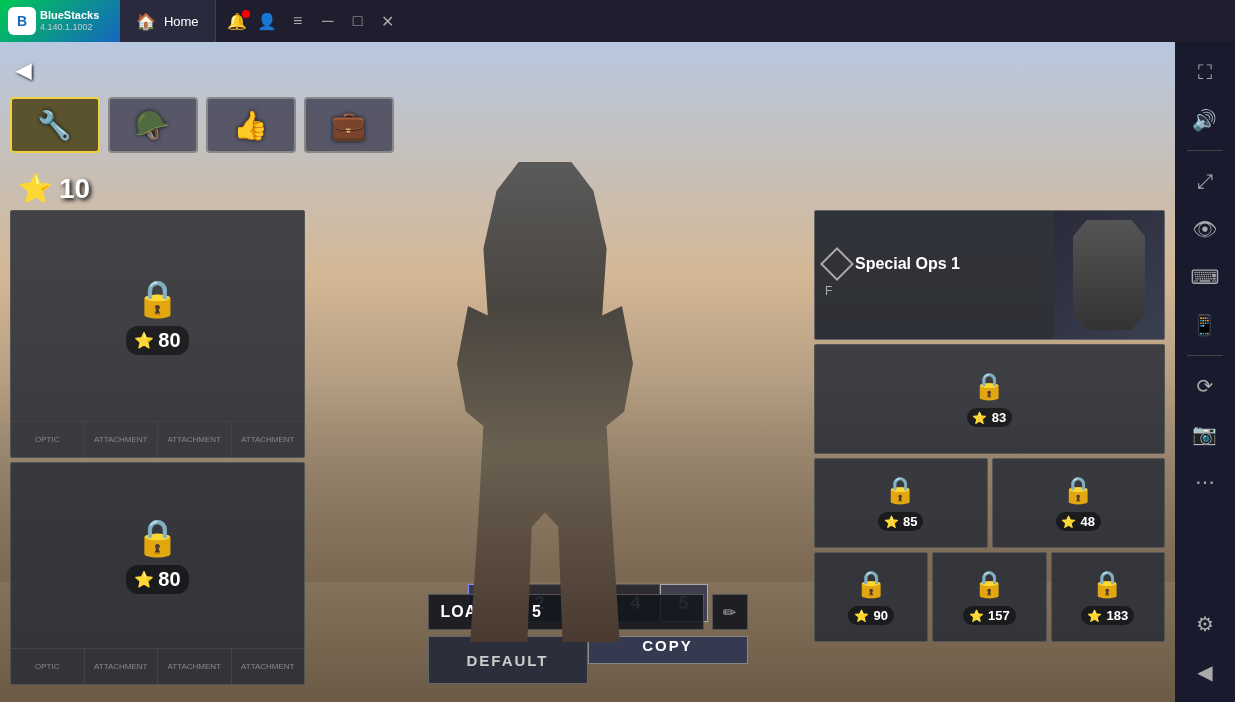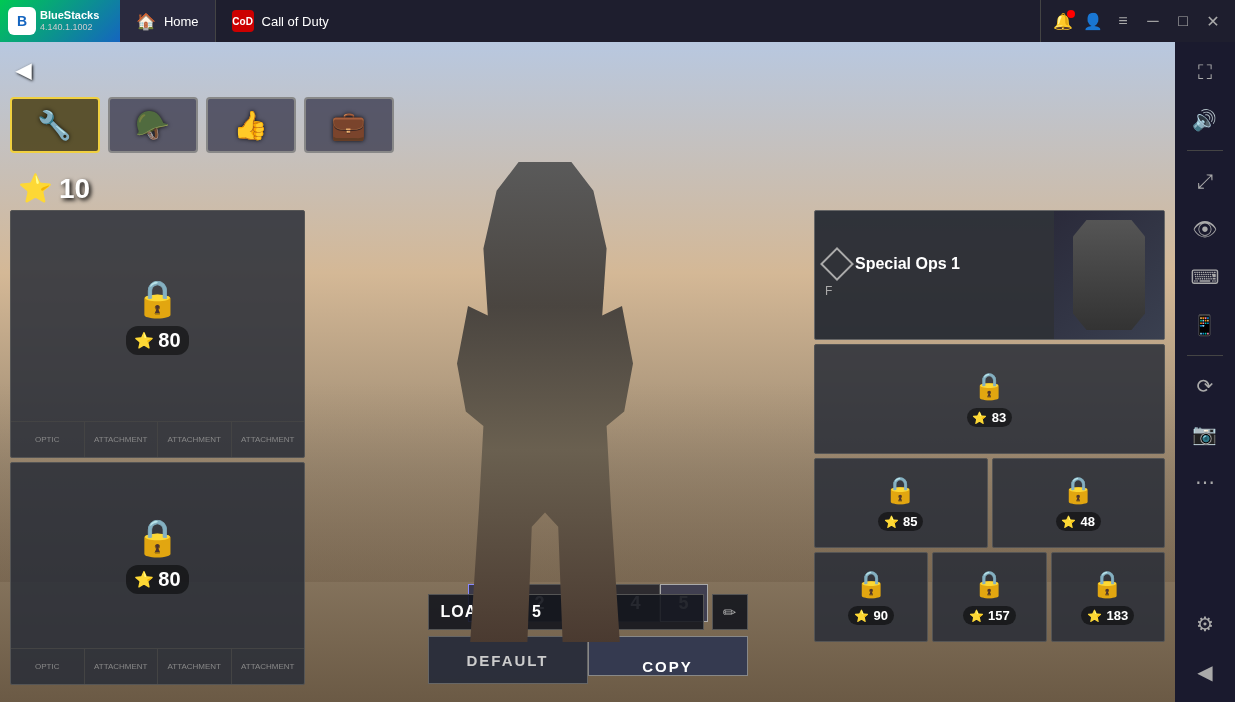--- a/index.html
+++ b/index.html
@@ -372,24 +372,24 @@
       display: flex; align-items: center; justify-content: center;
       color: #ccc;
       font-size: 15px;
       font-weight: bold;
       letter-spacing: 2px;
       text-transform: uppercase;
       cursor: pointer;
     }
     #copy-btn {
       flex: 1;
-      height: 40px;
+      height: 28px;
       background: rgba(50,56,80,0.95);
       border: 1px solid #888;
-      display: flex; align-items: flex-end; justify-content: center;
+      display: flex; align-items: flex-start; justify-content: center;
       color: white;
       font-size: 15px;
       font-weight: bold;
       letter-spacing: 2px;
       text-transform: uppercase;
       cursor: pointer;
     }
 
     
     #right-sidebar {
@@ -425,24 +425,20 @@
   <div id="bluestacks-logo">
     <div class="bs-icon">B</div>
     <div class="bs-text">
       <div style="font-weight:bold;font-size:11px;">BlueStacks</div>
       <div style="font-size:9px;color:#ccc;">4.140.1.1002</div>
     </div>
   </div>
   <div class="tab-home">
     <span class="home-icon">🏠</span>
     <span class="home-label">Home</span>
-  </div>
-  <div class="tab-game">
-    <div class="game-icon">CoD</div>
-    <span class="game-label">Call of Duty</span>
   </div>
   <div class="titlebar-right">
     <span class="icon-btn notif-dot">🔔</span>
     <span class="icon-btn">👤</span>
     <span class="icon-btn">≡</span>
     <span class="icon-btn">─</span>
     <span class="icon-btn">□</span>
     <span class="icon-btn">✕</span>
   </div>
 </div>

